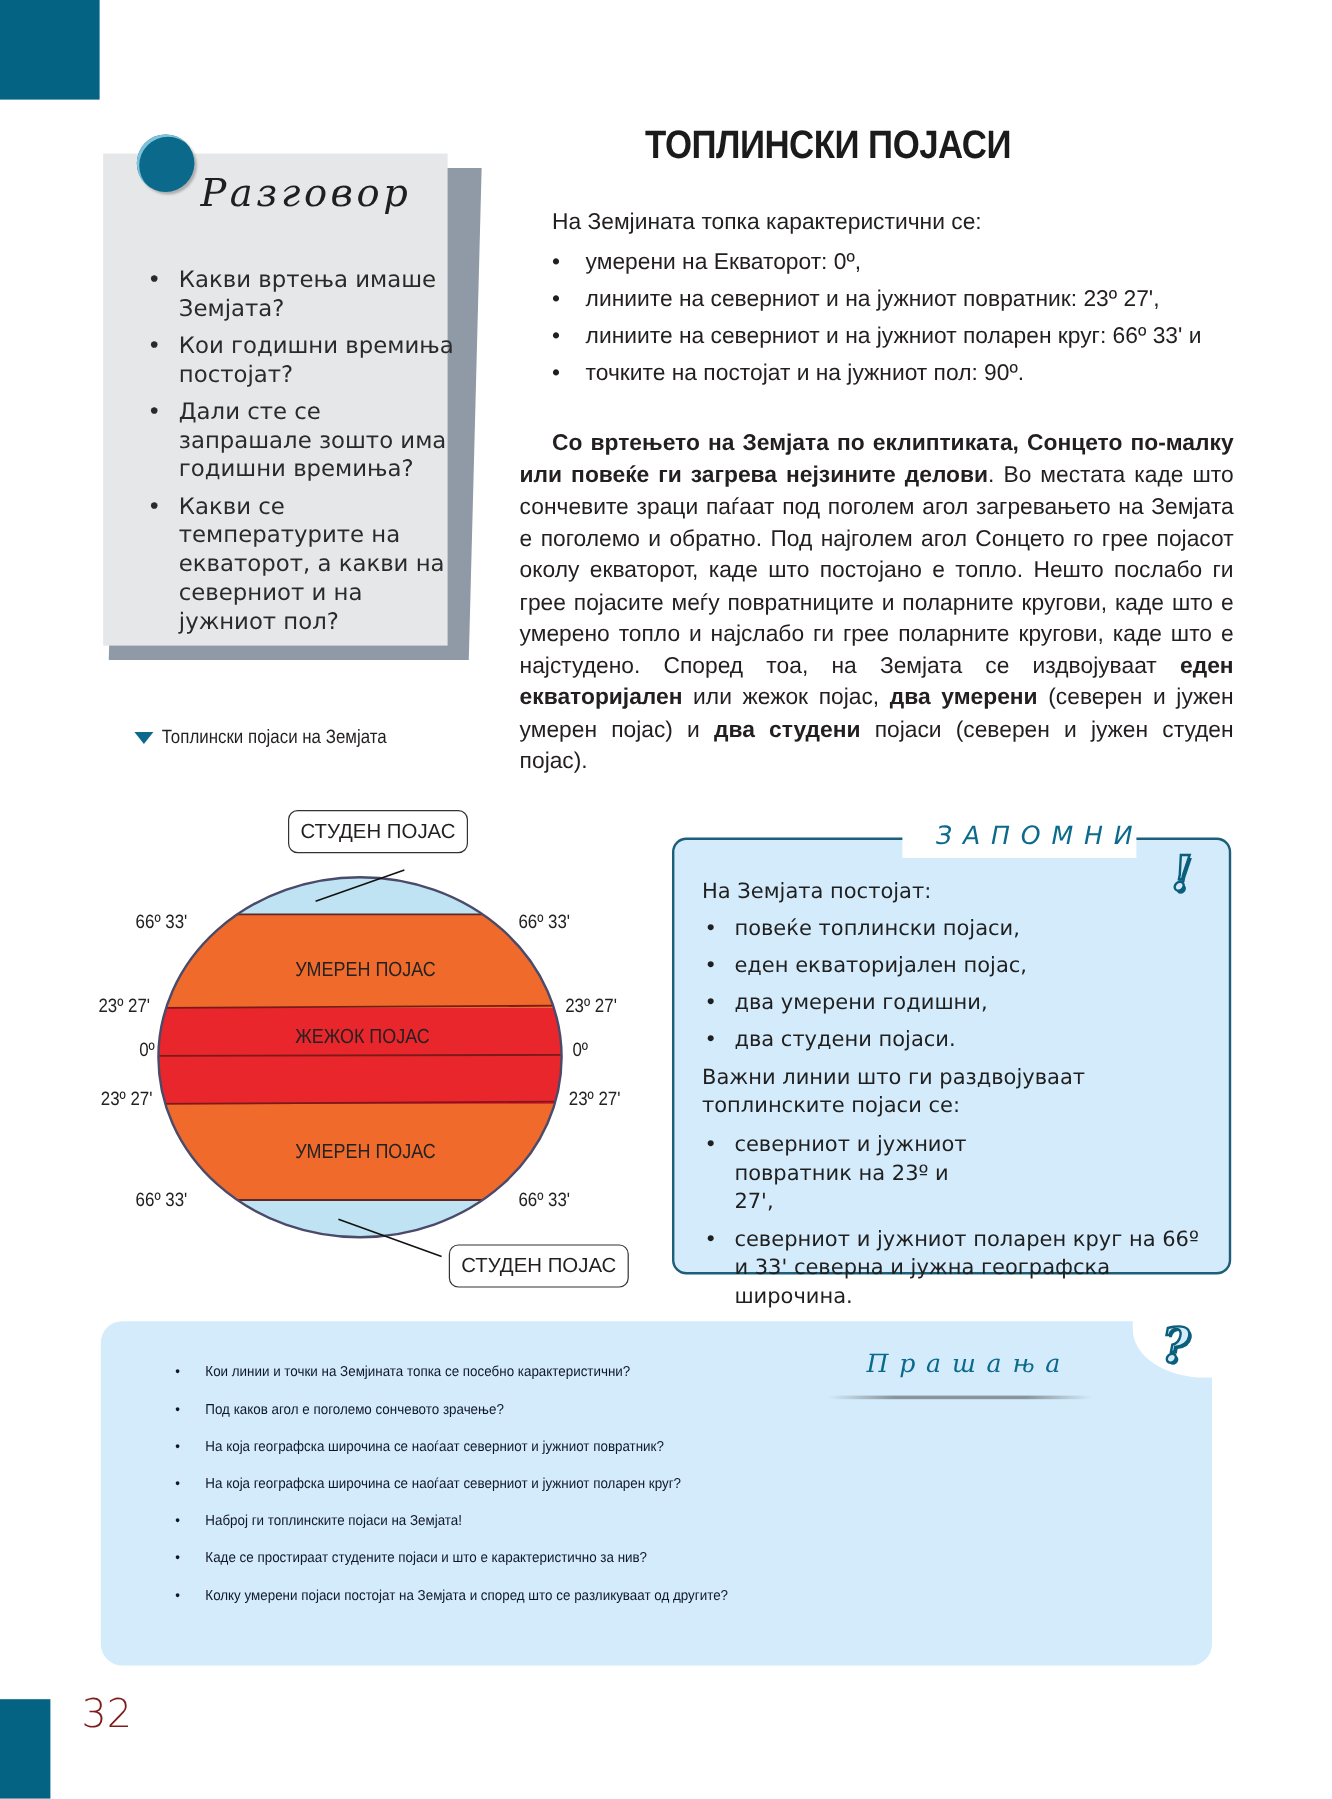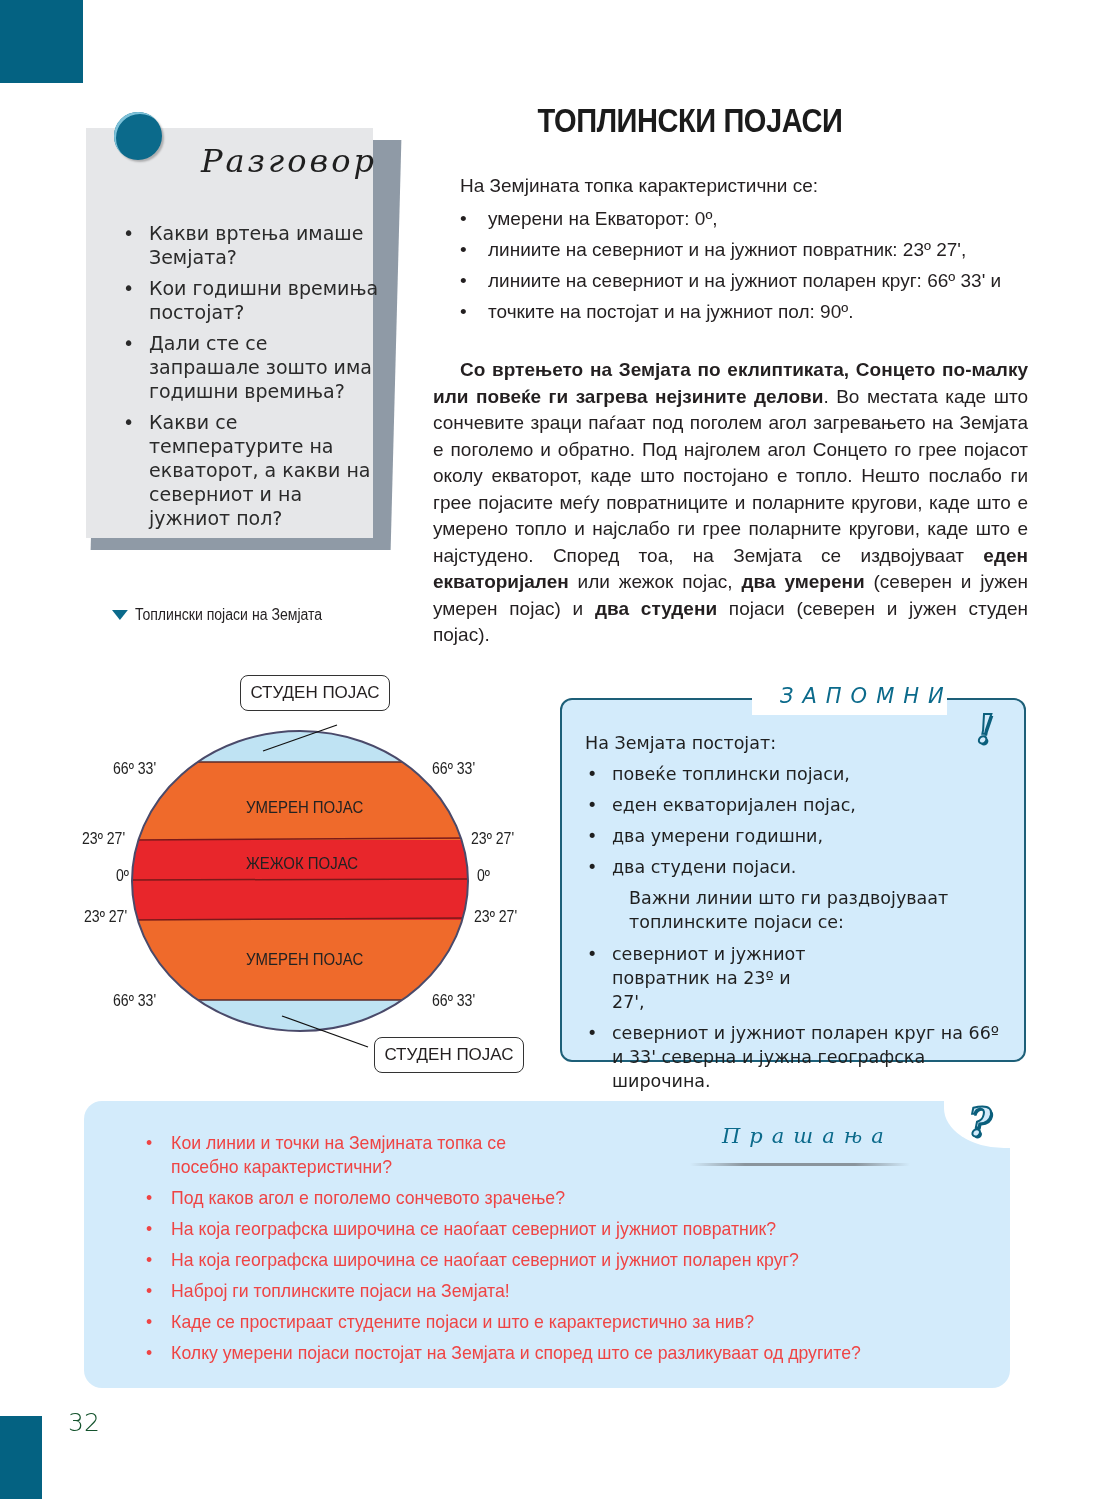--- a/index.html
+++ b/index.html
@@ -1,27 +1,27 @@
 <!DOCTYPE html>
 <html><head>
 <meta charset="utf-8">
 <style>
   html, body { margin: 0; padding: 0; background: #ffffff; }
   body { width: 1110px; height: 1499px; position: relative; overflow: hidden; font-family: "Liberation Sans", sans-serif; color: #231f20; }
   .abs { position: absolute; }
 
   .teal-bar-top { left: 0; top: 0; width: 83px; height: 83px; background: #046282; }
   .teal-bar-bottom { left: 0; top: 1416px; width: 42px; height: 83px; background: #046282; }
-  .page-number { left: 68px; top: 1408px; font-size: 25px; font-family: "DejaVu Sans", sans-serif; font-weight: 300; color: #14532d; }
+  .page-number { left: 68px; top: 1408px; font-size: 33px; font-family: "DejaVu Sans", sans-serif; font-weight: 300; color: #7f1d1d; }
 
   
   .note-shadow { left: 96px; top: 140px; width: 300px; height: 410px; background: #8f9aa6; transform: skewX(-1.5deg); }
   .note { left: 86px; top: 128px; width: 287px; height: 410px; background: #e6e7e9; }
   .pin { left: 114px; top: 112px; width: 48px; height: 48px; border-radius: 50%; background: #0b6a8b; box-shadow: 2px 2px 2px rgba(0,0,0,0.25), inset 2px 2px 0 #7fc3da; }
-  .note-title { left: 201px; top: 142px; font-family: "DejaVu Serif", serif; font-style: italic; font-size: 32px; letter-spacing: 3px; color: #1f1f1f; }
+  .note-title { left: 167px; top: 142px; font-family: "DejaVu Serif", serif; font-style: italic; font-size: 32px; letter-spacing: 3px; color: #1f1f1f; }
   .note-list { left: 104px; top: 206px; width: 260px; margin: 15px; padding: 0; list-style: none; font-family: "DejaVu Sans", sans-serif; font-size: 19px; line-height: 24px; color: #2a2a2a; }
   .note-list li { position: relative; padding-left: 30px; margin-bottom: 7px; }
   .note-list li::before { content: "•"; position: absolute; left: 4px; top: 0; }
 
   
   .page-title { left: 430px; top: 102px; width: 520px; text-align: center; font-size: 33px; font-weight: 700; letter-spacing: -0.5px; color: #1b1b1b; transform: scaleX(0.88); transform-origin: center; }
   .intro { left: 460px; top: 175px; font-size: 19px; }
   .bullets { left: 460px; top: 206px; width: 570px; margin: 0; padding: 0; list-style: none; font-size: 19px; line-height: 26px; }
   .bullets li { position: relative; padding-left: 28px; margin-bottom: 5px; }
   .bullets li::before { content: "•"; position: absolute; left: 0; }
@@ -46,21 +46,21 @@
   .rem-list { margin: 0; padding: 0; list-style: none; }
   .rem-list li { position: relative; padding-left: 27px; margin-bottom: 7px; }
   .rem-list li::before { content: "•"; position: absolute; left: 2px; }
 
   
   .questions { left: 84px; top: 1101px; width: 926px; height: 287px; background: #d3ebfb; border-radius: 18px; }
   .q-notch { left: 944px; top: 1088px; width: 100px; height: 60px; background: #fff; border-bottom-left-radius: 60px 40px; }
   .q-title { left: 722px; top: 1124px; font-family: "DejaVu Serif", serif; font-style: italic; font-size: 21px; letter-spacing: 9px; color: #0b6a8b; }
   .q-underline { left: 690px; top: 1163px; width: 220px; height: 3px; background: linear-gradient(to right, rgba(120,130,140,0), #8a949c 25%, #8a949c 75%, rgba(120,130,140,0)); }
   .q-mark { left: 968px; top: 1098px; font-family: "DejaVu Serif", serif; font-size: 40px; font-weight: 700; font-style: italic; color: #d3ebfb; -webkit-text-stroke: 2px #0b5f7c; text-shadow: 2px 2px 0 #0b5f7c; }
-  .q-list { left: 146px; top: 1131px; width: 800px; margin: 0; padding: 0; list-style: none; font-size: 19px; line-height: 24px; color: #ef4444; }
+  .q-list { left: 146px; top: 1131px; width: 800px; margin: 0; padding: 0; list-style: none; font-size: 12px; line-height: 24px; color: #0f172a; }
   .q-list li { position: relative; padding-left: 27px; margin-bottom: 7px; transform: scaleX(0.93); transform-origin: left; }
   .q-list li::before { content: "•"; position: absolute; left: 0; }
 </style>
 </head>
 <body>
 
 <div class="abs teal-bar-top"></div>
 <div class="abs teal-bar-bottom"></div>
 <div class="abs page-number">32</div>
 
@@ -134,21 +134,21 @@
 <div class="abs remember-tab"></div>
 <div class="abs remember-title">ЗАПОМНИ</div>
 <div class="abs excl">!</div>
 <div class="abs remember-text" style="top:731px;">На Земјата постојат:</div>
 <ul class="abs remember-text rem-list" style="top:762px;">
   <li>повеќе топлински појаси,</li>
   <li>еден екваторијален појас,</li>
   <li>два умерени годишни,</li>
   <li>два студени појаси.</li>
 </ul>
-<div class="abs remember-text" style="top:886px; width:330px;margin-left:44px;">Важни линии што ги раздвојуваат топлинските појаси се:</div>
+<div class="abs remember-text" style="top:886px; width:330px;">Важни линии што ги раздвојуваат топлинските појаси се:</div>
 <ul class="abs remember-text rem-list" style="top:942px;">
   <li style="width:210px;">северниот и јужниот повратник на 23º и 27',</li>
   <li>северниот и јужниот поларен круг на 66º и 33' северна и јужна географска широчина.</li>
 </ul>
 
 <div class="abs questions"></div>
 <div class="abs q-notch"></div>
 <div class="abs q-title">Прашања</div>
 <div class="abs q-underline"></div>
 <div class="abs q-mark">?</div>

